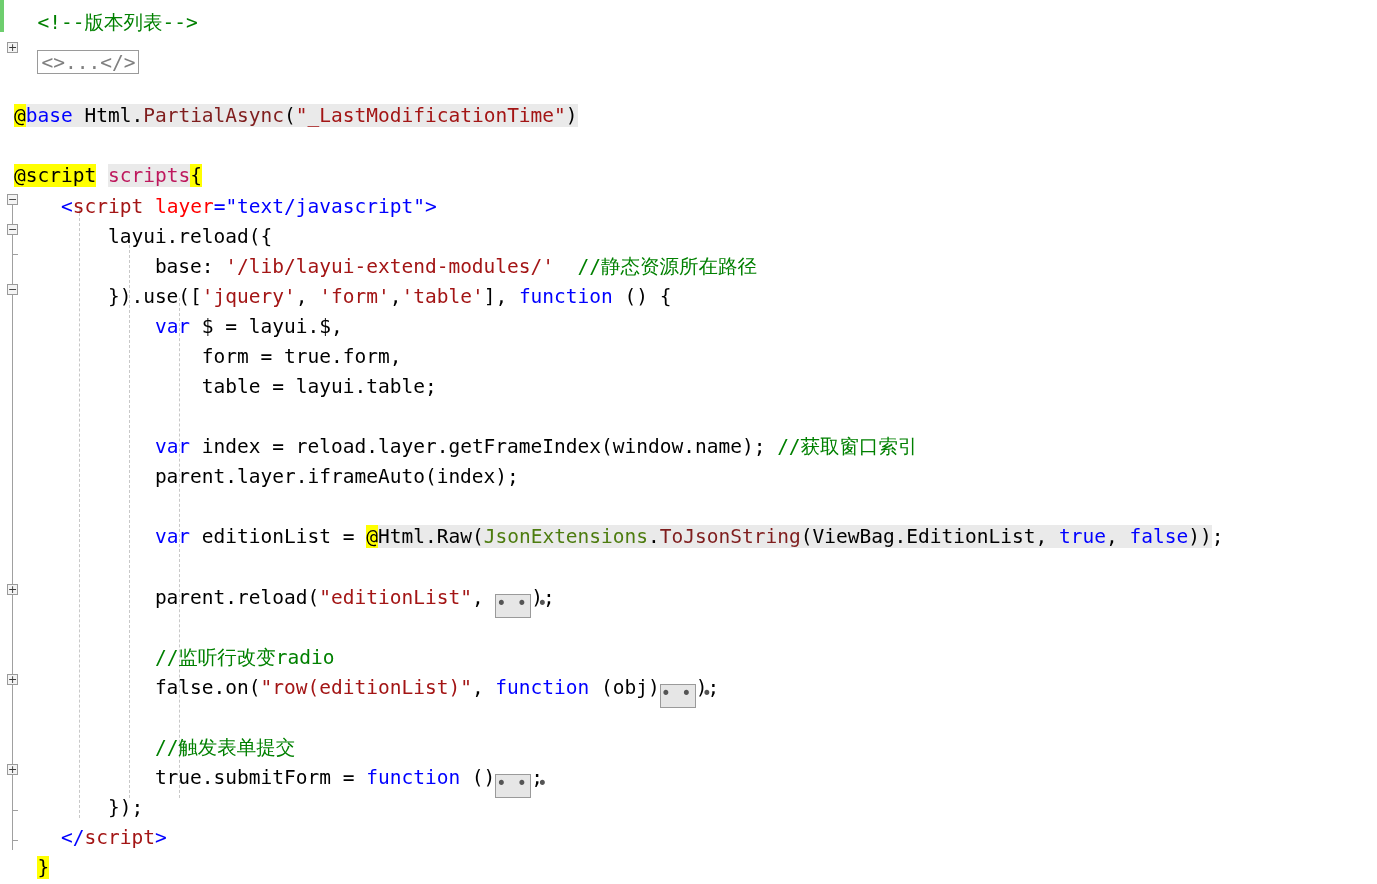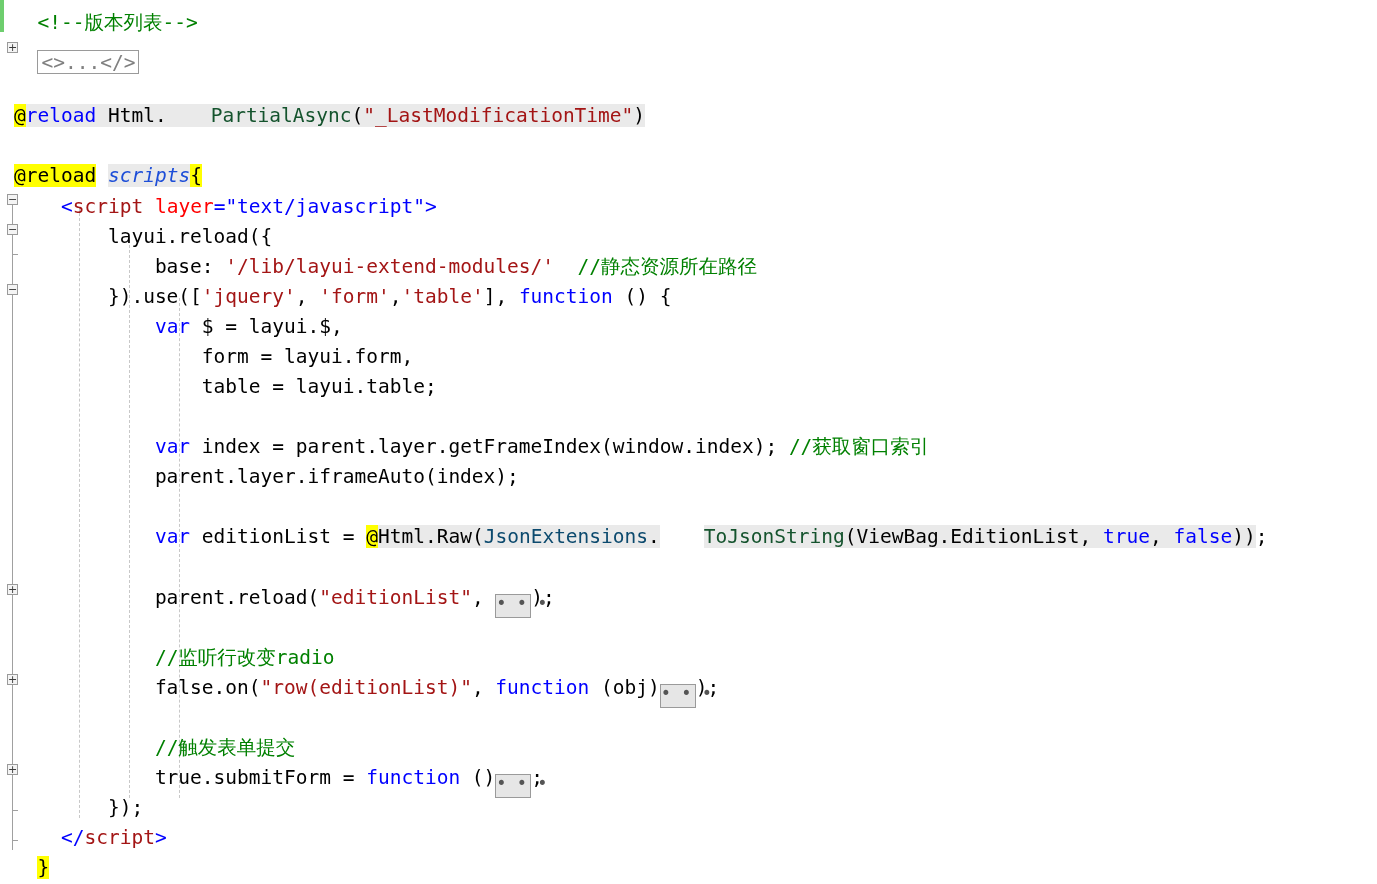--- a/index.html
+++ b/index.html
@@ -86,27 +86,27 @@
     position: absolute;
     width: 1px;
     border-left: 1px dashed #c8c8c8;
   }
 
   
   .t-plain   { color: #000000; }
   .t-kw      { color: #0000ff; }          
   .t-str     { color: #a31515; }          
   .t-cmt     { color: #008000; }          
-  .t-type    { color: #0c4a6e; }          
-  .t-method  { color: #14532d; margin-left: 44px; }          
+  .t-type    { color: #4d7c0f; }          
+  .t-method  { color: #7f1d1d; }          
   .t-tag     { color: #a31515; }          
   .t-brk     { color: #0000ff; }          
   .t-attr    { color: #ff0000; }          
   .t-attrval { color: #0000ff; }          
-  .t-section { color: #1d4ed8; font-style: italic; }
+  .t-section { color: #be185d; }
 
   .hl-yellow { background: #ffff00; }
   .hl-razor  { background: #eaeaea; }
 
   .collapsed-tag {
     display: inline-block;
     border: 1px solid #9a9a9a;
     background: #ffffff;
     color: #808080;
     padding: 0 3px;
@@ -135,32 +135,32 @@
 
 <div id="editor">
 
   <div id="code">
       <div class="indent-guide" style="left: 79px; top: 200px; height: 610px;"></div>
       <div class="indent-guide" style="left: 129px; top: 232px; height: 558px;"></div>
       <div class="indent-guide" style="left: 179px; top: 290px; height: 500px;"></div>
       <div class="line" style="top: 0px; padding-left: 14px;"><span class="t-plain">  </span><span class="t-cmt">&lt;!--版本列表--&gt;</span></div>
       <div class="line" style="top: 36px; padding-left: 14px;"><span class="t-plain">  </span><span class="collapsed-tag">&lt;&gt;...&lt;/&gt;</span></div>
       <div class="line" style="top: 66px; padding-left: 14px;"></div>
-      <div class="line" style="top: 93px; padding-left: 14px;"><span class="hl-razor"><span class="t-plain hl-yellow">@</span><span class="t-kw">reload</span><span class="t-plain"> Html</span><span class="t-plain">.</span><span class="t-method">PartialAsync</span><span class="t-plain">(</span><span class="t-str">"_LastModificationTime"</span><span class="t-plain">)</span></span></div>
+      <div class="line" style="top: 93px; padding-left: 14px;"><span class="hl-razor"><span class="t-plain hl-yellow">@</span><span class="t-kw">base</span><span class="t-plain"> Html</span><span class="t-plain">.</span><span class="t-method">PartialAsync</span><span class="t-plain">(</span><span class="t-str">"_LastModificationTime"</span><span class="t-plain">)</span></span></div>
       <div class="line" style="top: 123px; padding-left: 14px;"></div>
-      <div class="line" style="top: 153px; padding-left: 14px;"><span class="t-plain hl-yellow">@reload</span><span class="t-plain"> </span><span class="t-section hl-razor">scripts</span><span class="t-plain hl-yellow">{</span></div>
+      <div class="line" style="top: 153px; padding-left: 14px;"><span class="t-plain hl-yellow">@script</span><span class="t-plain"> </span><span class="t-section hl-razor">scripts</span><span class="t-plain hl-yellow">{</span></div>
       <div class="line" style="top: 184px; padding-left: 14px;"><span class="t-plain">    </span><span class="t-brk">&lt;</span><span class="t-tag">script</span><span class="t-plain"> </span><span class="t-attr">layer</span><span class="t-brk">=</span><span class="t-attrval">"text/javascript"</span><span class="t-brk">&gt;</span></div>
       <div class="line" style="top: 214px; padding-left: 14px;"><span class="t-plain">        layui.reload({</span></div>
       <div class="line" style="top: 244px; padding-left: 14px;"><span class="t-plain">            base: </span><span class="t-str">'/lib/layui-extend-modules/'</span><span class="t-plain">  </span><span class="t-cmt">//静态资源所在路径</span></div>
       <div class="line" style="top: 274px; padding-left: 14px;"><span class="t-plain">        }).use([</span><span class="t-str">'jquery'</span><span class="t-plain">, </span><span class="t-str">'form'</span><span class="t-plain">,</span><span class="t-str">'table'</span><span class="t-plain">], </span><span class="t-kw">function</span><span class="t-plain"> () {</span></div>
       <div class="line" style="top: 304px; padding-left: 14px;"><span class="t-plain">            </span><span class="t-kw">var</span><span class="t-plain"> $ = layui.$,</span></div>
-      <div class="line" style="top: 334px; padding-left: 14px;"><span class="t-plain">                form = layui.form,</span></div>
+      <div class="line" style="top: 334px; padding-left: 14px;"><span class="t-plain">                form = true.form,</span></div>
       <div class="line" style="top: 364px; padding-left: 14px;"><span class="t-plain">                table = layui.table;</span></div>
       <div class="line" style="top: 394px; padding-left: 14px;"></div>
-      <div class="line" style="top: 424px; padding-left: 14px;"><span class="t-plain">            </span><span class="t-kw">var</span><span class="t-plain"> index = parent.layer.getFrameIndex(window.index); </span><span class="t-cmt">//获取窗口索引</span></div>
+      <div class="line" style="top: 424px; padding-left: 14px;"><span class="t-plain">            </span><span class="t-kw">var</span><span class="t-plain"> index = reload.layer.getFrameIndex(window.name); </span><span class="t-cmt">//获取窗口索引</span></div>
       <div class="line" style="top: 454px; padding-left: 14px;"><span class="t-plain">            parent.layer.iframeAuto(index);</span></div>
       <div class="line" style="top: 484px; padding-left: 14px;"></div>
       <div class="line" style="top: 514px; padding-left: 14px;"><span class="t-plain">            </span><span class="t-kw">var</span><span class="t-plain"> editionList = </span><span class="t-plain hl-yellow">@</span><span class="t-plain hl-razor">Html</span><span class="t-plain hl-razor">.</span><span class="t-plain hl-razor">Raw</span><span class="t-plain hl-razor">(</span><span class="t-type hl-razor">JsonExtensions</span><span class="t-plain hl-razor">.</span><span class="t-method hl-razor">ToJsonString</span><span class="t-plain hl-razor">(ViewBag.EditionList, </span><span class="t-kw hl-razor">true</span><span class="t-plain hl-razor">, </span><span class="t-kw hl-razor">false</span><span class="t-plain hl-razor">))</span><span class="t-plain">;</span></div>
       <div class="line" style="top: 544px; padding-left: 14px;"></div>
       <div class="line" style="top: 575px; padding-left: 14px;"><span class="t-plain">            parent.reload(</span><span class="t-str">"editionList"</span><span class="t-plain">, </span><span class="ellipsis-box">•&nbsp;•&nbsp;•</span><span class="t-plain">);</span></div>
       <div class="line" style="top: 605px; padding-left: 14px;"></div>
       <div class="line" style="top: 635px; padding-left: 14px;"><span class="t-plain">            </span><span class="t-cmt">//监听行改变radio</span></div>
       <div class="line" style="top: 665px; padding-left: 14px;"><span class="t-plain">            false.on(</span><span class="t-str">"row(editionList)"</span><span class="t-plain">, </span><span class="t-kw">function</span><span class="t-plain"> (obj)</span><span class="ellipsis-box">•&nbsp;•&nbsp;•</span><span class="t-plain">);</span></div>
       <div class="line" style="top: 695px; padding-left: 14px;"></div>
       <div class="line" style="top: 725px; padding-left: 14px;"><span class="t-plain">            </span><span class="t-cmt">//触发表单提交</span></div>

